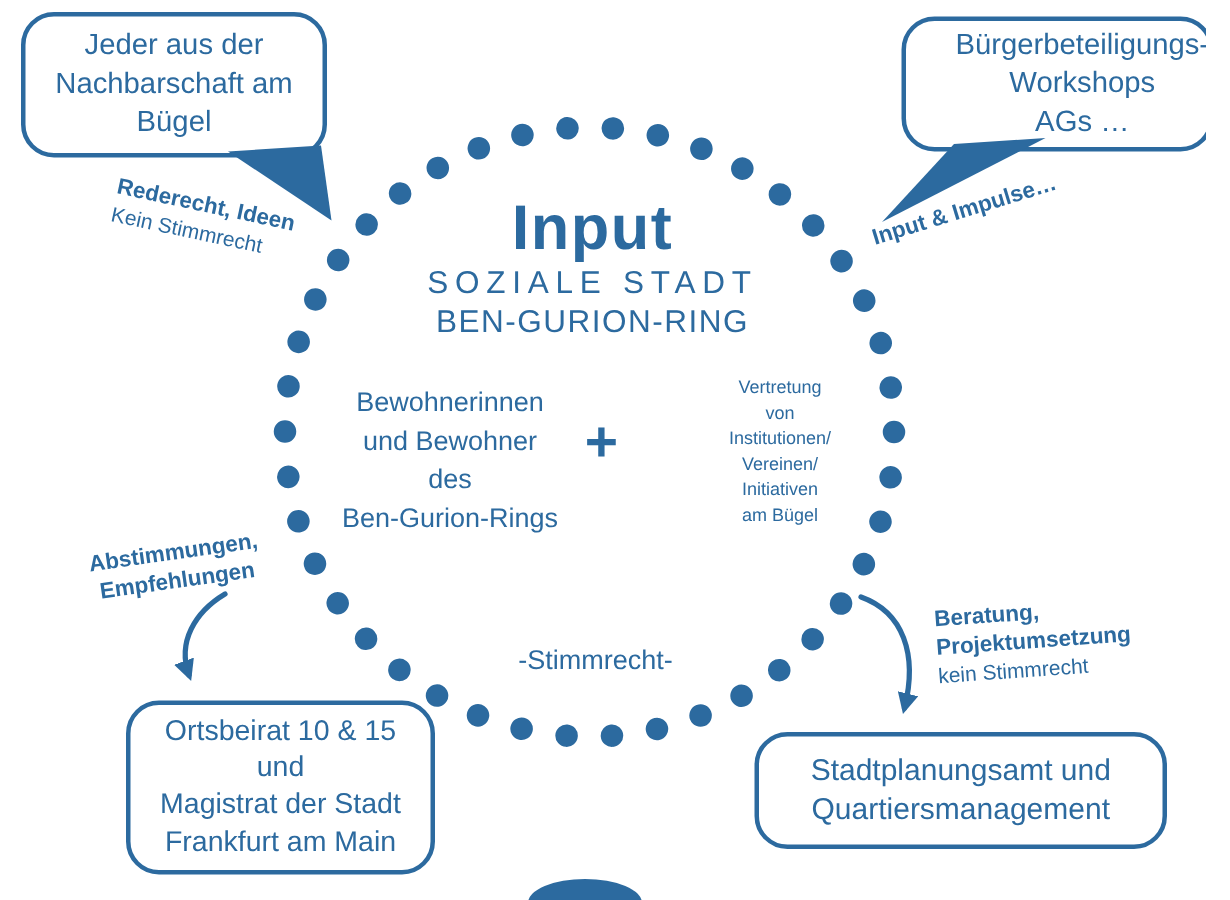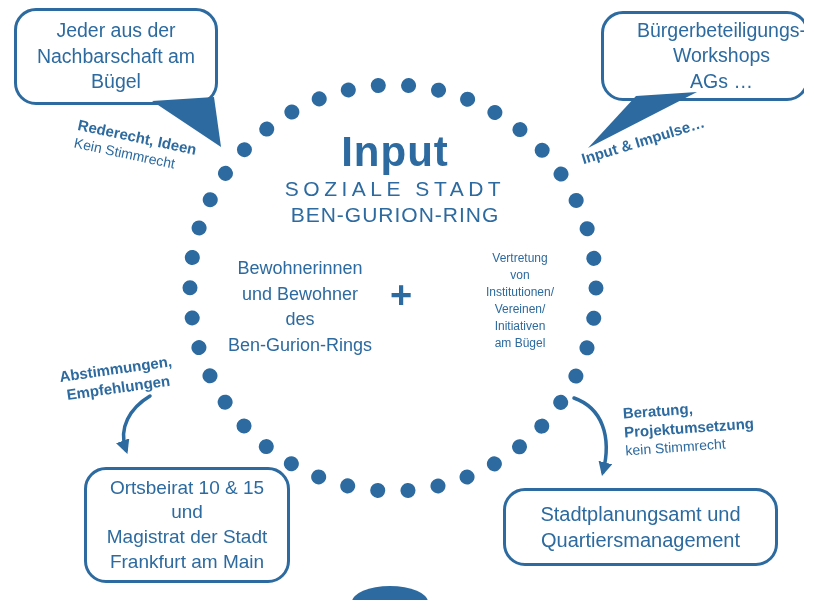--- a/index.html
+++ b/index.html
@@ -76,20 +76,21 @@
 und Bewohner
 des
 Ben-Gurion-Rings</div>
   <div class="ctext c-plus">+</div>
   <div class="ctext c-right pre">Vertretung
 von
 Institutionen/
 Vereinen/
 Initiativen
 am Bügel</div>
+  <div class="ctext c-foot">-Stimmrecht-</div>
 
   <div class="ann ann-tl">
     <div class="bold">Rederecht, Ideen</div>
     <div class="reg">Kein Stimmrecht</div>
   </div>
   <div class="ann ann-tr">
     <div class="bold">Input &amp; Impulse…</div>
   </div>
   <div class="ann ann-bl">
     <div class="bold">Abstimmungen,</div>

